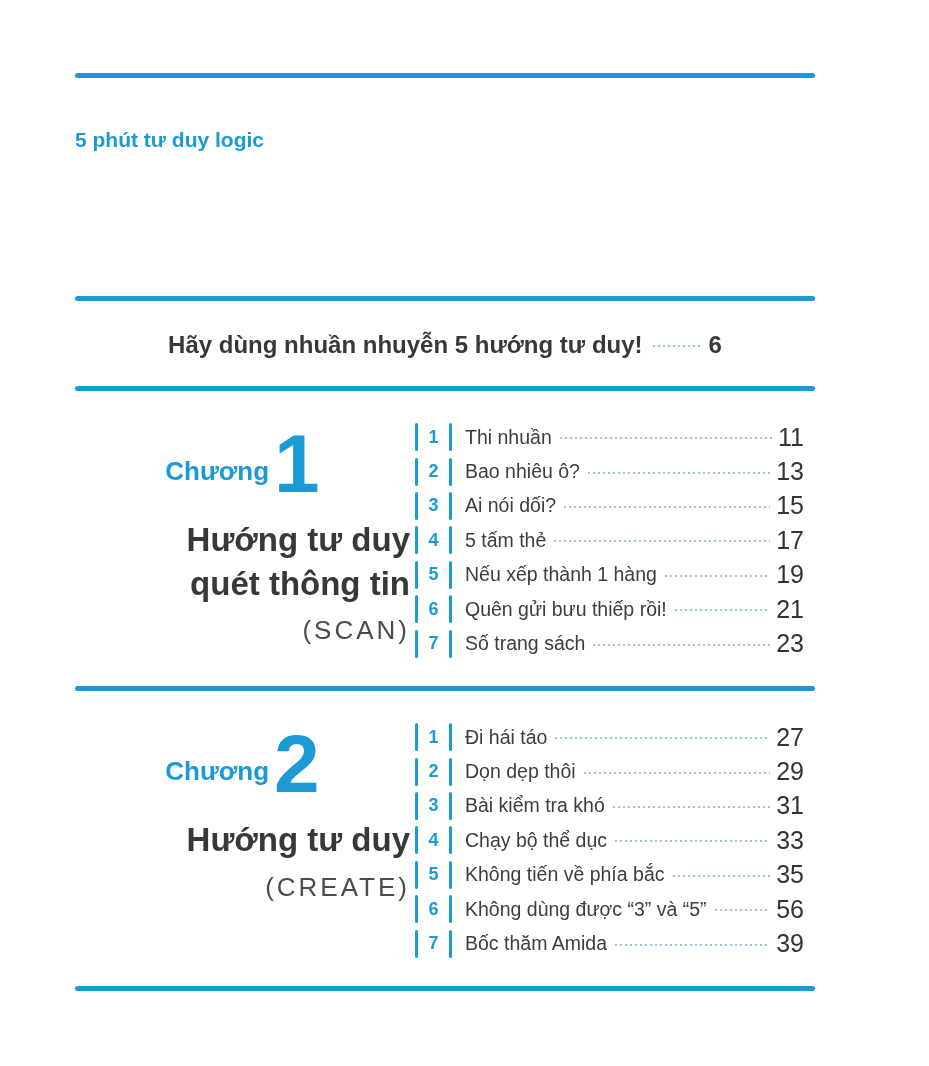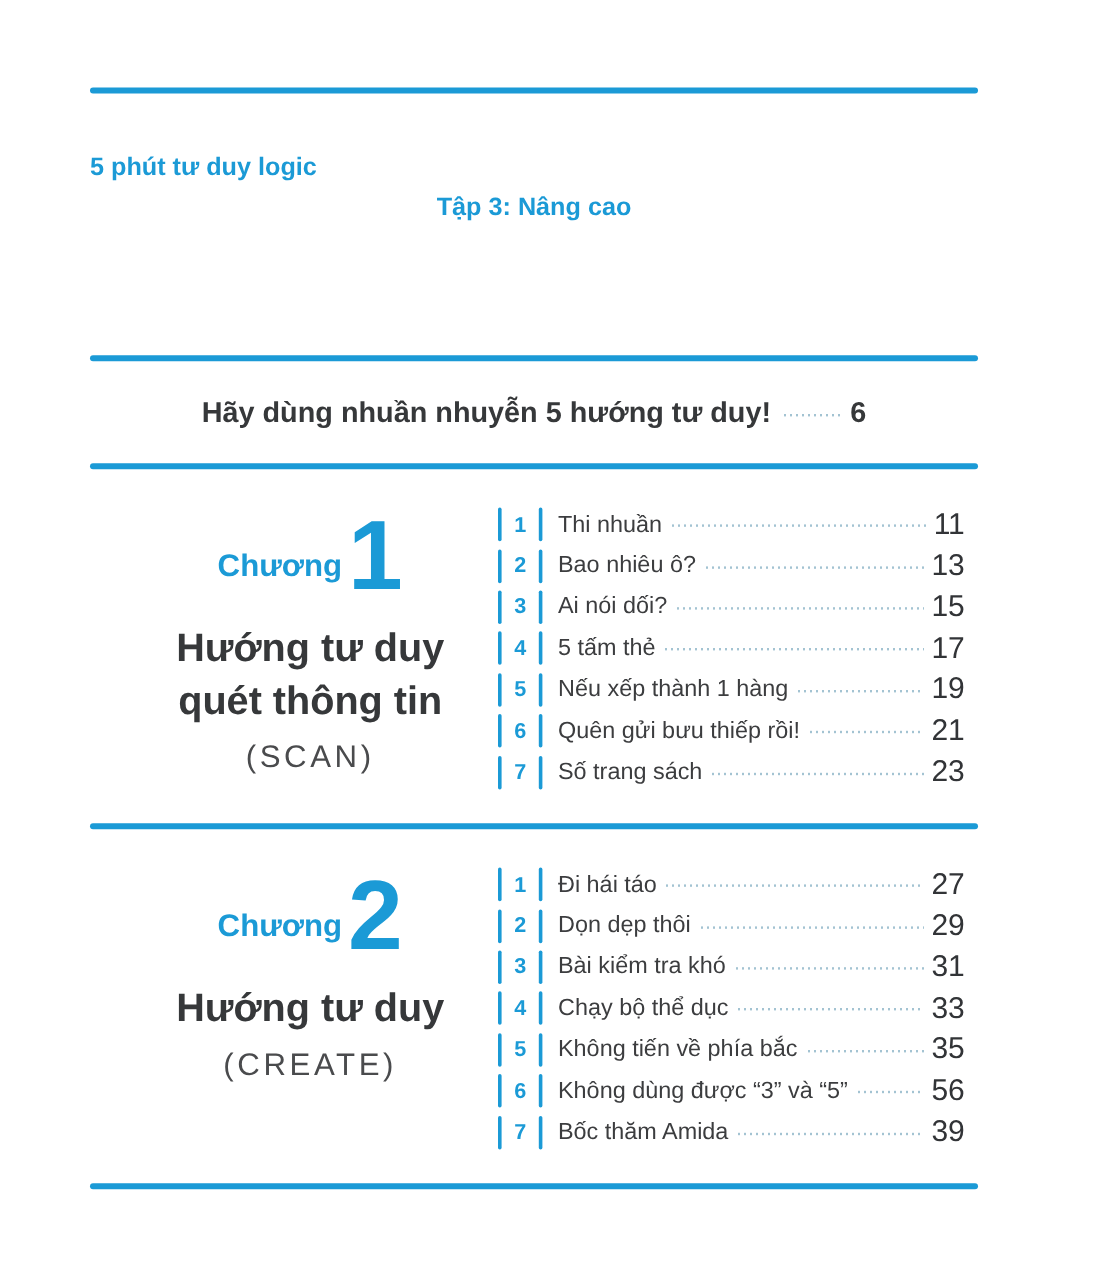--- a/index.html
+++ b/index.html
@@ -30,21 +30,21 @@
     display:flex;align-items:center;justify-content:center;
     color:#36383a;font-weight:bold;font-size:24px;
   }
   .leader{
     display:inline-block;height:2px;align-self:center;
     background-image:repeating-linear-gradient(to right,#a3c3d2 0 2px,transparent 2px 5px);
   }
   .intro-leader{width:48px;margin:2px 8px 0 10px;}
   
   .chapter{position:absolute;left:75px;width:741px;height:300px;}
-  .chapter-head{position:absolute;left:16px;top:44px;width:335px;text-align:center;}
+  .chapter-head{position:absolute;left:0;top:44px;width:335px;text-align:right;}
   .chuong-row{display:flex;align-items:flex-start;justify-content:center;height:74px;}
   .chuong-label{color:#1b9ad6;font-weight:bold;font-size:26px;margin-top:26px;}
   .chuong-digit{color:#1b9ad6;font-weight:bold;font-size:82px;line-height:0.82;margin-left:5px;}
   .chapter-name{
     margin-top:14px;color:#36383a;font-weight:bold;font-size:33px;line-height:1.32;
   }
   .chapter-code{
     margin-top:10px;color:#4a4b4d;font-size:26px;letter-spacing:3px;font-weight:normal;
   }
   .chapter-list{
@@ -63,21 +63,20 @@
   .row-page{color:#323437;font-weight:normal;font-size:25px;text-align:right;flex:none;}
 </style>
 </head>
 <body>
 
 <div class="page">
 
   <div class="rule" style="top:73px"></div>
 
   <div class="series-title">5 phút tư duy logic</div>
-  <div class="volume-title">Tập 3: Nâng cao</div>
 
   <div class="rule" style="top:296px"></div>
 
   <div class="intro-row">
     <span>Hãy dùng nhuần nhuyễn 5 hướng tư duy!</span>
     <span class="leader intro-leader"></span>
     <span>6</span>
   </div>
 
   <div class="rule" style="top:386px"></div>

